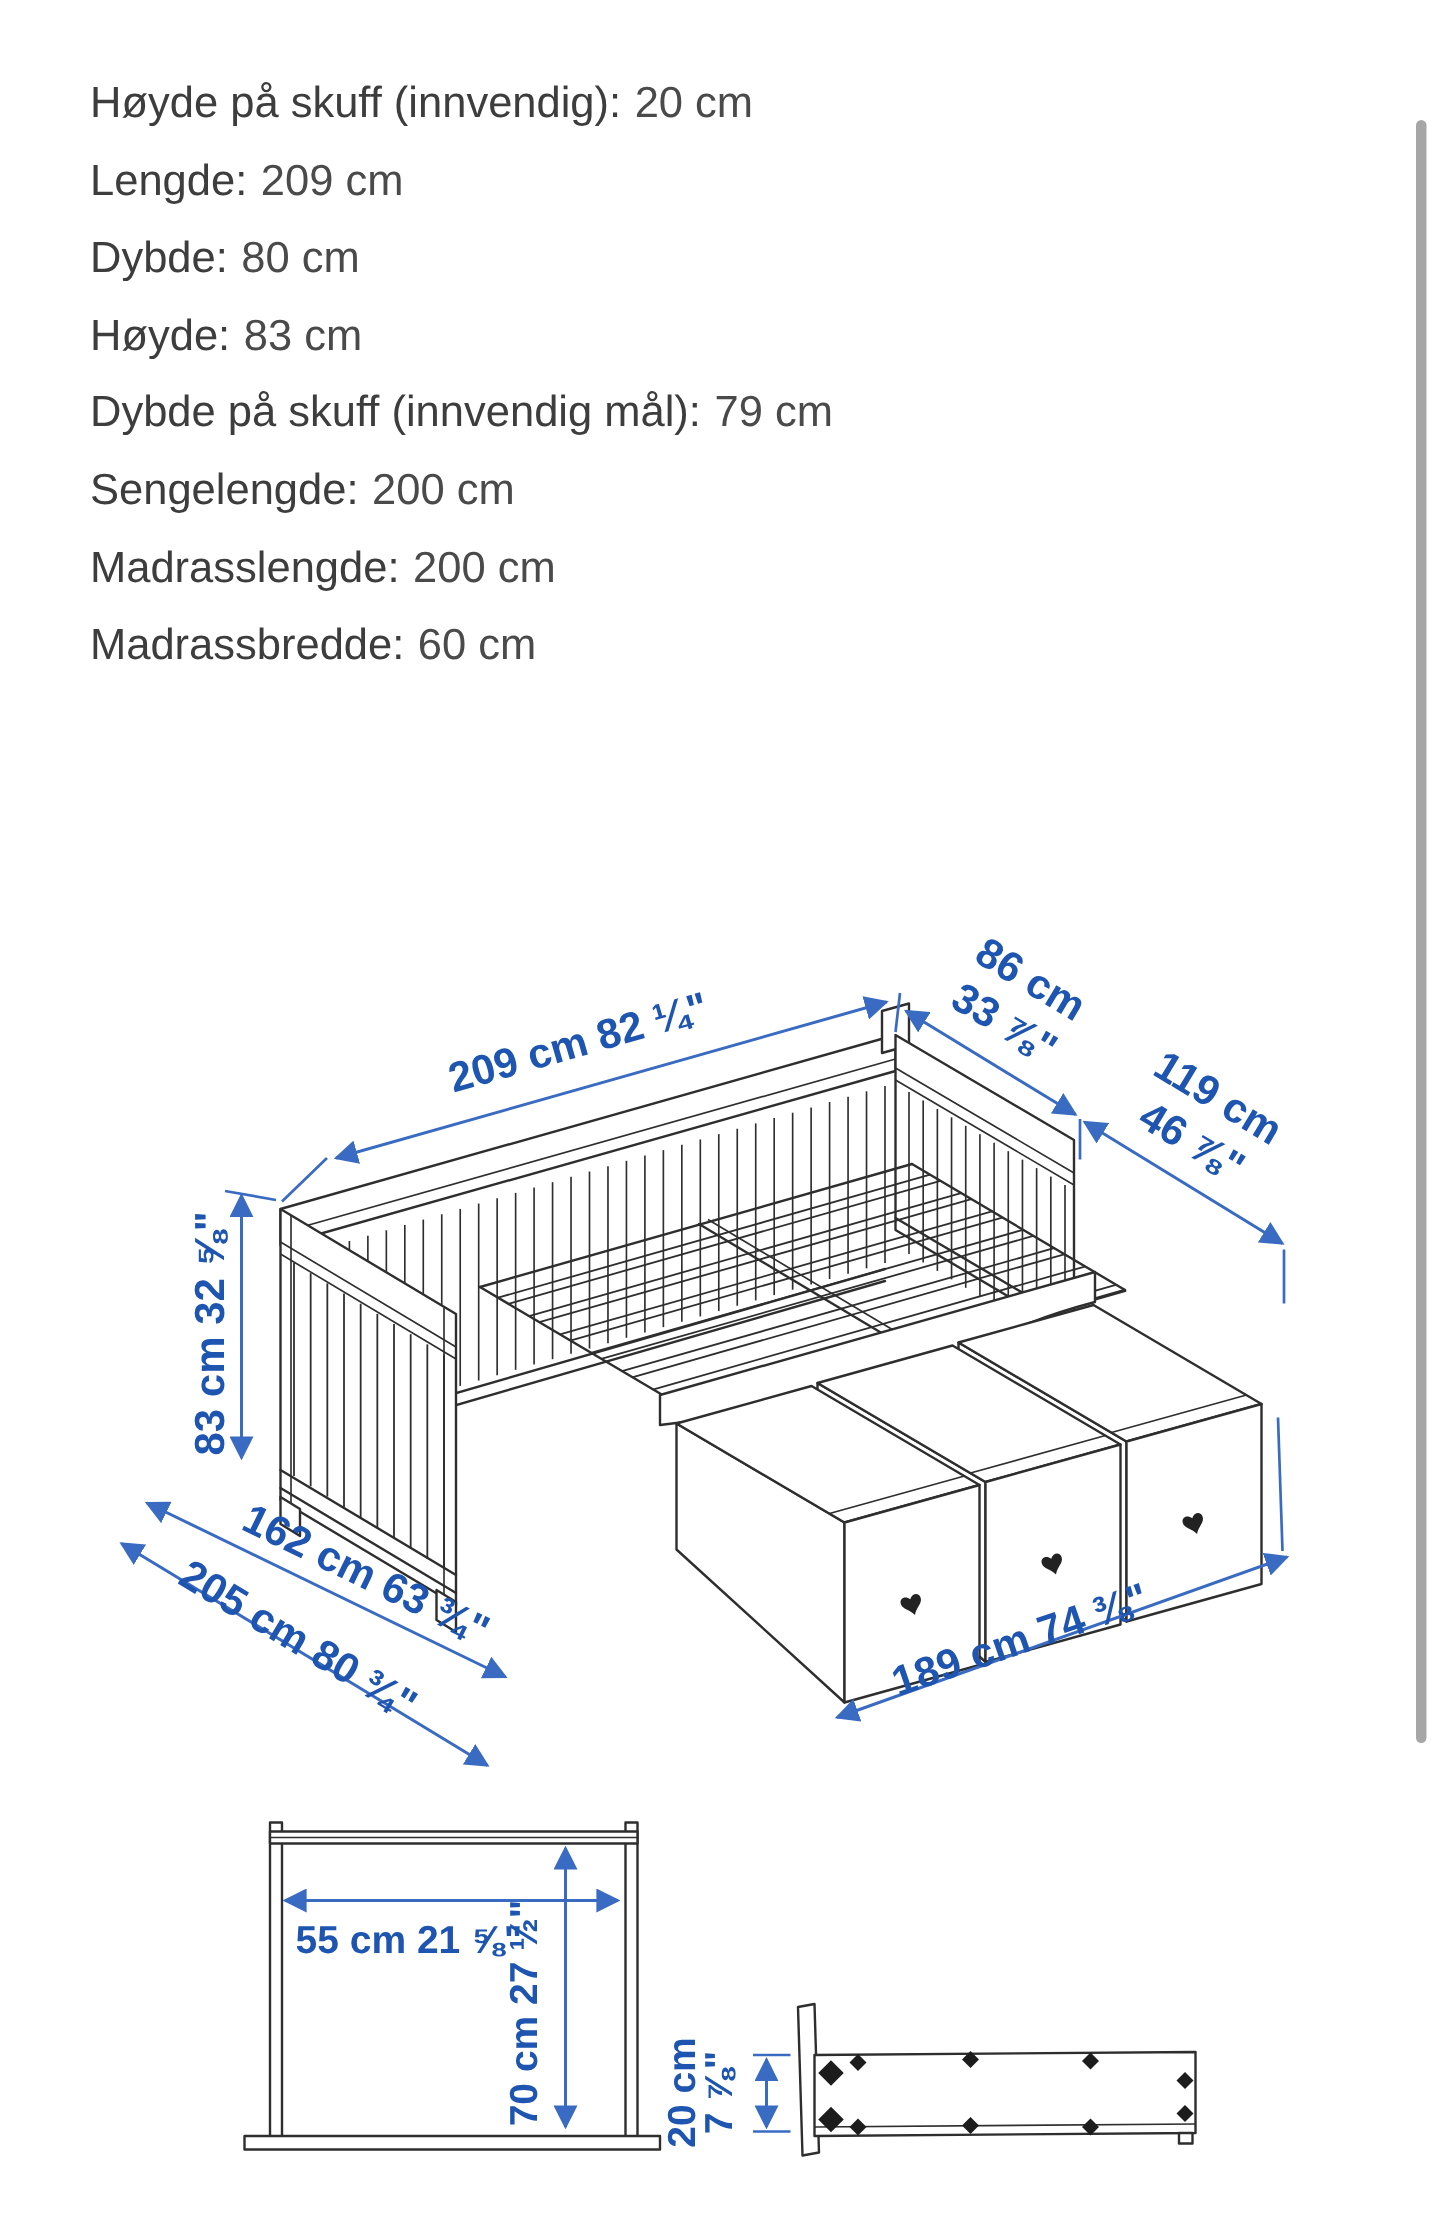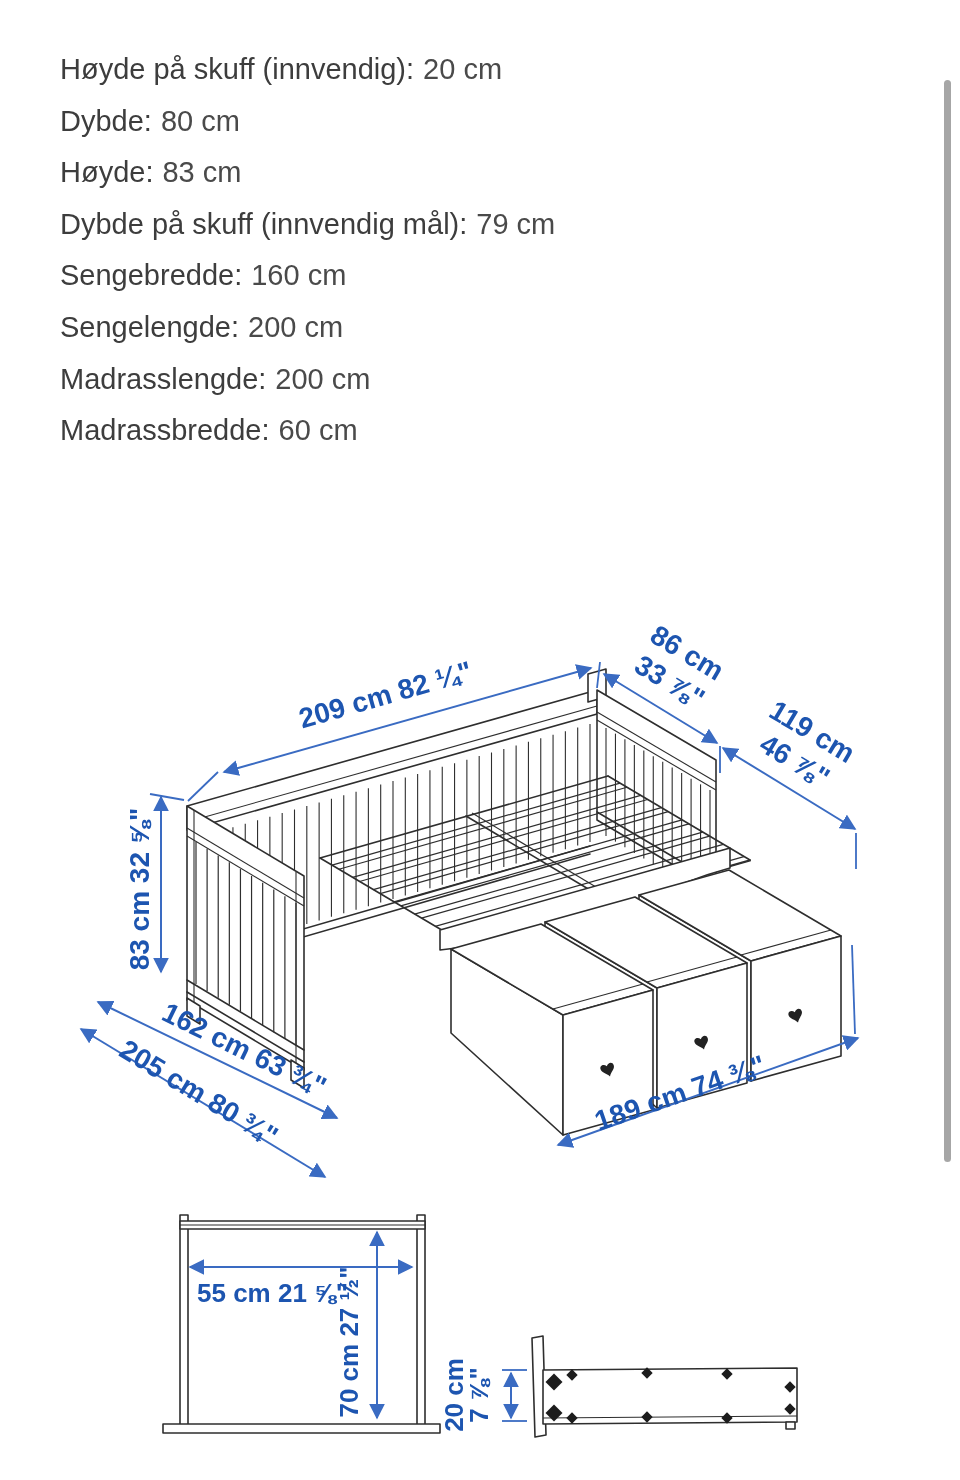--- a/index.html
+++ b/index.html
@@ -21,24 +21,24 @@
        font-family:"Liberation Sans","DejaVu Sans",sans-serif;}
   svg text.dimtxt-sm{fill:#1d55b0;font-weight:bold;font-size:26px;text-anchor:middle;
        font-family:"Liberation Sans","DejaVu Sans",sans-serif;}
   svg text.start{text-anchor:start;}
 </style>
 </head>
 <body>
 
 <div class="spec-list">
   <div class="spec-row"><span class="spec-label">Høyde på skuff (innvendig):</span><span class="spec-value">20 cm</span></div>
+  <div class="spec-row"><span class="spec-label">Lengde:</span><span class="spec-value">209 cm</span></div>
   <div class="spec-row"><span class="spec-label">Dybde:</span><span class="spec-value">80 cm</span></div>
   <div class="spec-row"><span class="spec-label">Høyde:</span><span class="spec-value">83 cm</span></div>
   <div class="spec-row"><span class="spec-label">Dybde på skuff (innvendig mål):</span><span class="spec-value">79 cm</span></div>
-  <div class="spec-row"><span class="spec-label">Sengebredde:</span><span class="spec-value">160 cm</span></div>
   <div class="spec-row"><span class="spec-label">Sengelengde:</span><span class="spec-value">200 cm</span></div>
   <div class="spec-row"><span class="spec-label">Madrasslengde:</span><span class="spec-value">200 cm</span></div>
   <div class="spec-row"><span class="spec-label">Madrassbredde:</span><span class="spec-value">60 cm</span></div>
 </div>
 
 <div class="scrollbar-thumb"></div>
 
 <div class="diagram-wrap">
 <svg width="960" height="880" viewBox="0 0 960 880">
   <defs>

